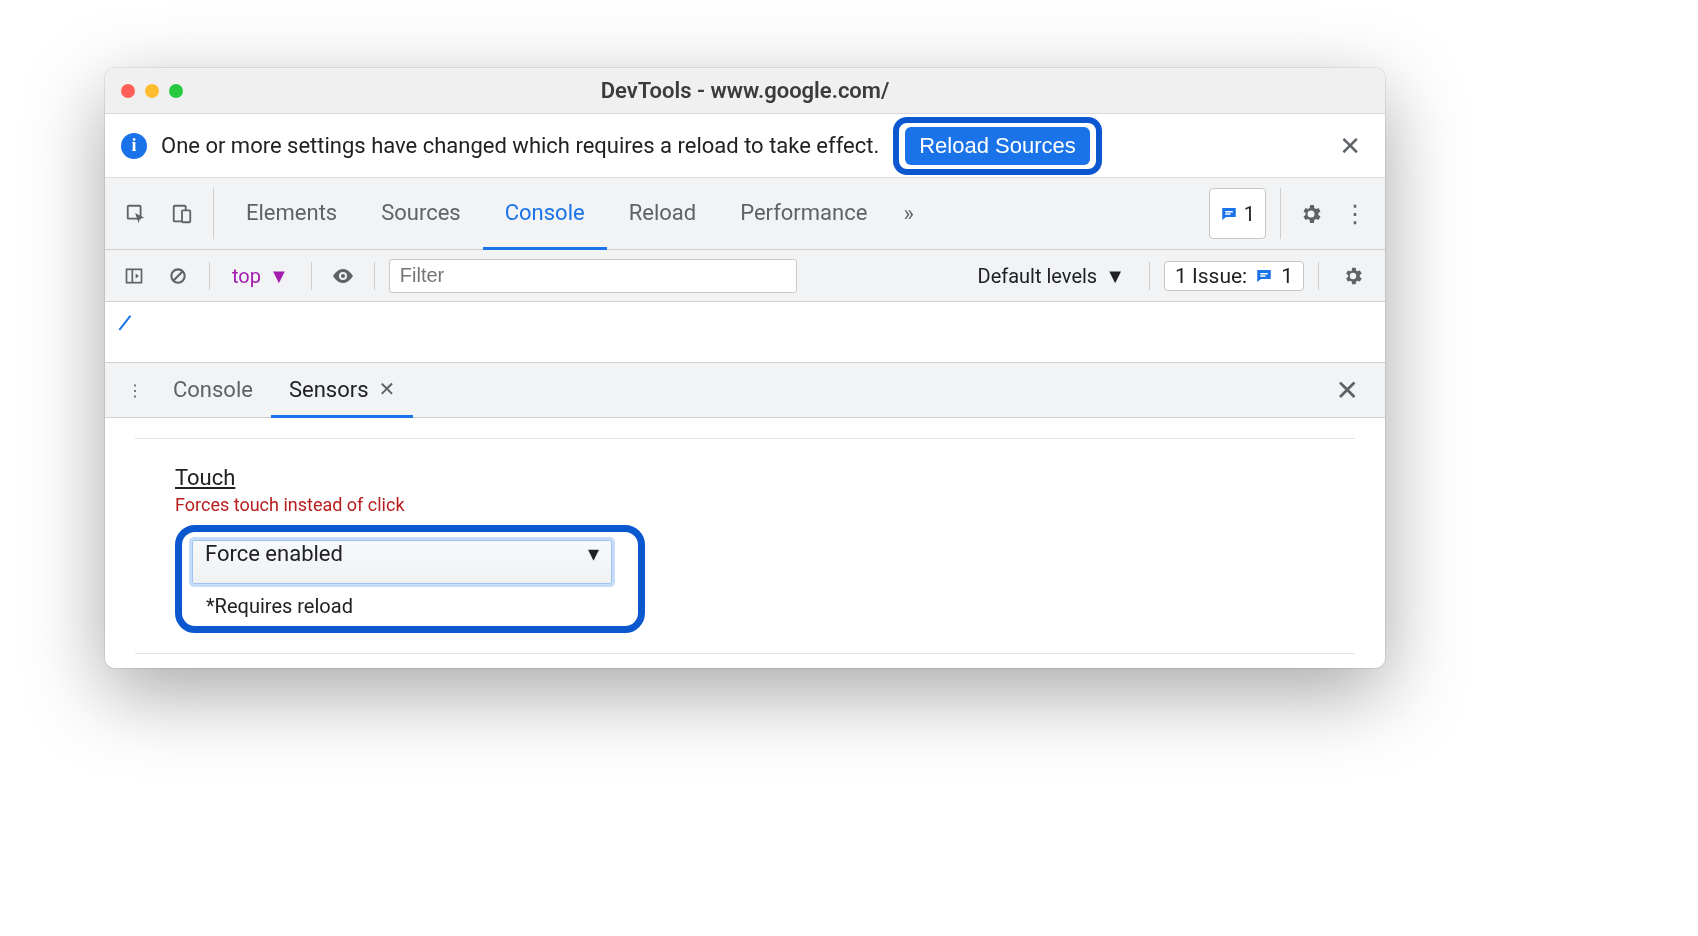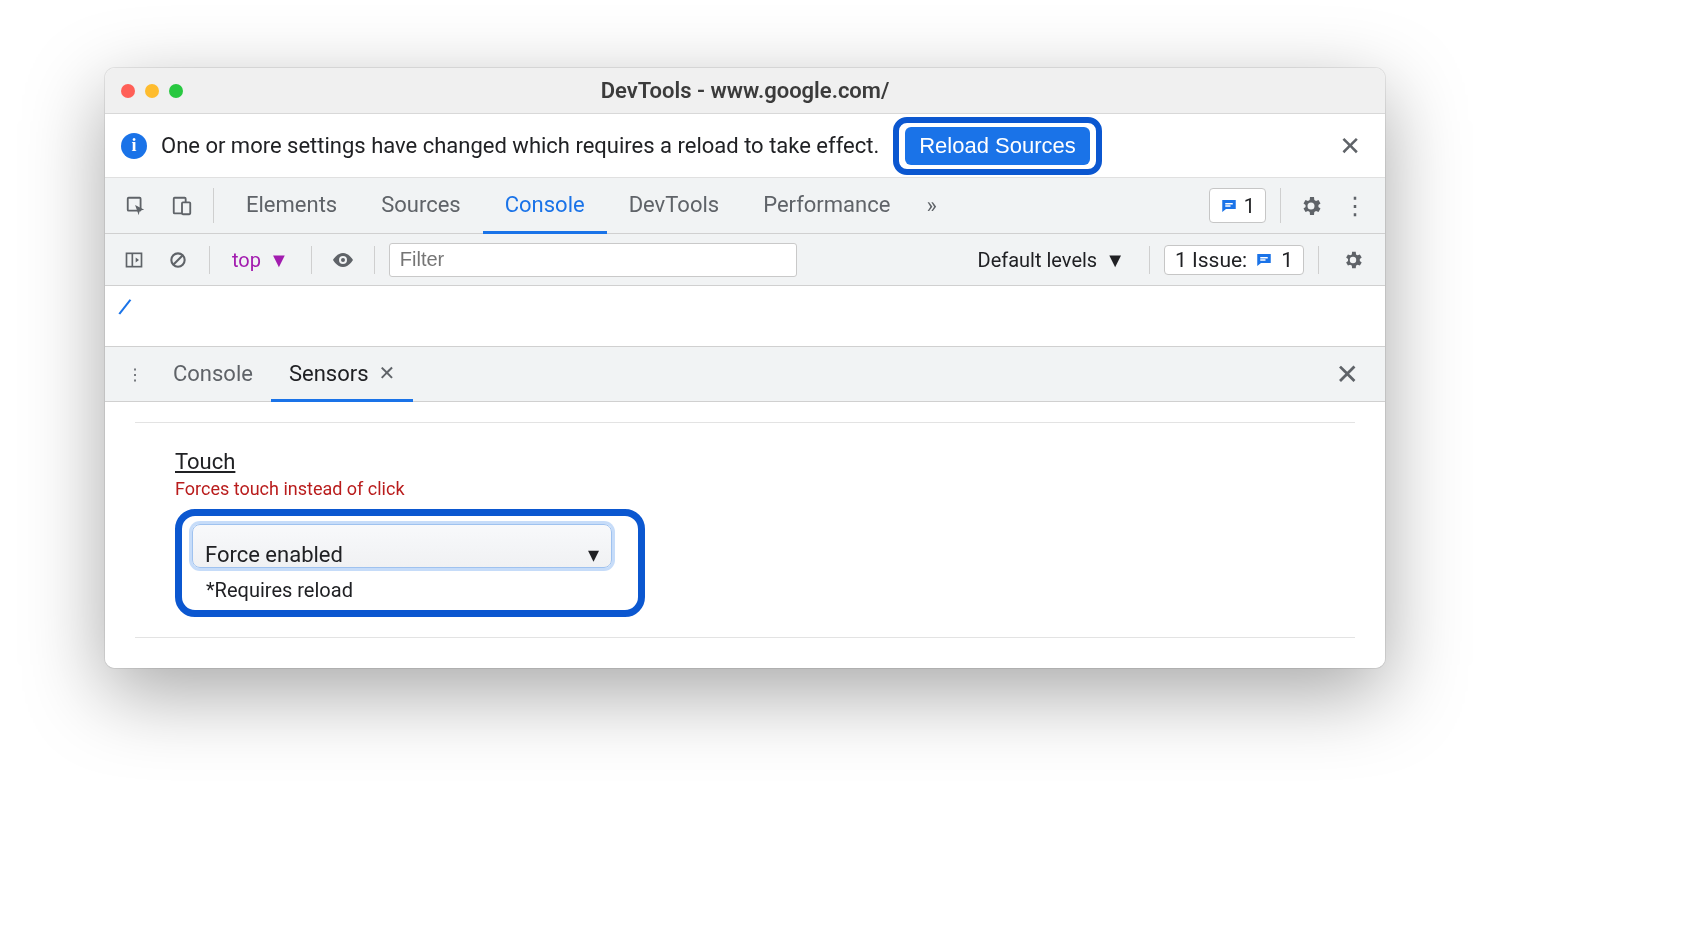--- a/index.html
+++ b/index.html
@@ -61,21 +61,21 @@
     border-radius: 6px;
     font-size: 22px;
     padding: 6px 14px;
     cursor: pointer;
   }
   .infobar .spacer { flex: 1; }
   .close-x { font-size: 26px; color: #5f6368; cursor: pointer; padding: 0 8px; }
 
   
   .tabsrow {
-    height: 56px;
+    height: 72px;
     background: #f1f3f4;
     border-bottom: 1px solid #d0d0d0;
     display: flex;
     align-items: stretch;
     padding: 0 10px;
     gap: 4px;
   }
   .icon-btn {
     display: flex; align-items: center; justify-content: center;
     width: 42px;
@@ -172,22 +172,22 @@
   .select-highlight {
     display:inline-block;
     border:7px solid #0b57d0;border-radius:20px;
     padding:8px 26px 8px 10px;
   }
   .select-box {
     width:420px;height:44px;
     background:linear-gradient(#f8f9fb,#f0f1f3);
     border:1px solid #9fc2ef;
     box-shadow:0 0 0 3px rgba(26,115,232,0.25);
-    border-radius:8px;
-    display:flex;align-items:flex-end;justify-content:space-between;
+    border-radius:2px;
+    display:flex;align-items:flex-start;justify-content:space-between;
     padding:0 12px;font-size:22px;color:#202124;cursor:pointer;
   }
   .footnote { font-size:20px;color:#202124;margin-top:10px;margin-left:14px; }
   .bottom-hr { height:1px;background:#e3e3e3;margin-top:20px; }
 
   svg { display:block; }
 </style>
 </head>
 <body>
 
@@ -223,21 +223,21 @@
       <svg width="22" height="22" viewBox="0 0 24 24" fill="none" stroke="#5f6368" stroke-width="2">
           <rect x="3" y="3" width="13" height="17" rx="1"></rect>
           <rect x="12" y="8" width="9" height="13" rx="1" fill="#f1f3f4"></rect>
         </svg>
     </div>
     <div class="tab-sep"></div>
     <div class="tabs">
       <div class="tab">Elements</div>
       <div class="tab">Sources</div>
       <div class="tab active">Console</div>
-      <div class="tab">DevTools</div>
+      <div class="tab">Reload</div>
       <div class="tab">Performance</div>
     </div>
     <div class="more-chev">»</div>
     <div class="flex1"></div>
     <div class="issue-badge">
       <span class="msg-icon">
         <svg width="18" height="18" viewBox="0 0 24 24" fill="#1a73e8">
             <path d="M3 4h18v12H8l-5 4V4z"></path>
             <rect x="7" y="8" width="10" height="2" fill="#fff"></rect>
             <rect x="7" y="11" width="7" height="2" fill="#fff"></rect>

